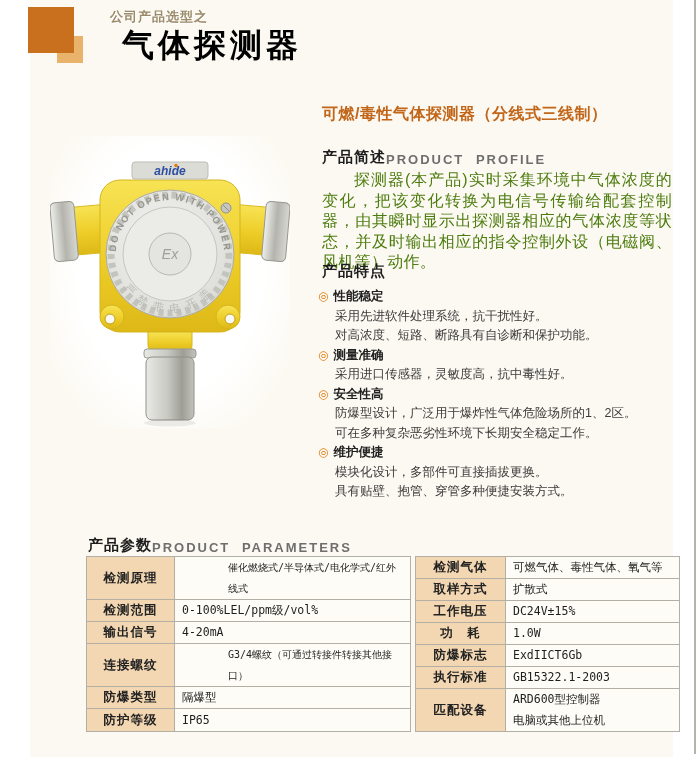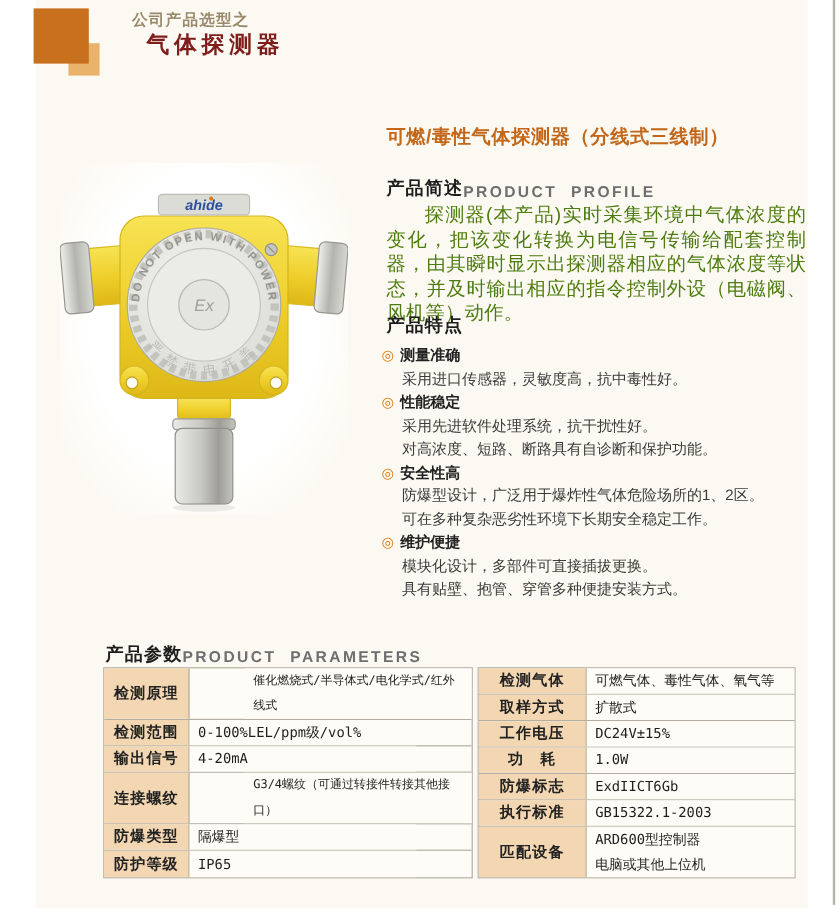--- a/index.html
+++ b/index.html
@@ -7,21 +7,21 @@
   .canvas{position:relative;width:700px;height:769px;background:#ffffff;overflow:hidden;
           font-family:"Liberation Sans","DejaVu Sans",sans-serif;padding-left:12px;}
   .paper{position:absolute;left:30px;top:0;width:643px;height:757px;background:#fbf9f1;}
   .rule-right{position:absolute;left:694px;top:0;width:2px;height:754px;background:#b5b3ae;}
 
   
   .sq-dark{position:absolute;left:28px;top:7px;width:46px;height:46px;background:#c8701d;z-index:2;}
   .sq-light{position:absolute;left:57px;top:36px;width:26px;height:27px;background:#e9b36c;z-index:1;}
   .eyebrow{position:absolute;left:110px;top:8px;font-size:13px;font-weight:bold;color:#9a8a6a;
            letter-spacing:1px;z-index:3;text-shadow:0.5px 0.5px 0 #fff;}
-  .main-title{position:absolute;left:122px;top:24px;font-size:19px;font-weight:bold;color:#7f1d1d;
+  .main-title{position:absolute;left:122px;top:24px;font-size:32px;font-weight:bold;color:#000000;
               letter-spacing:4px;z-index:3;}
 
   
   .photo{position:absolute;left:50px;top:136px;width:240px;height:292px;
          background:radial-gradient(ellipse at 50% 45%, #ffffff 55%, rgba(255,255,255,0) 85%);}
 
   
   .prod-title{position:absolute;left:322px;top:104px;width:352px;font-size:16px;font-weight:bold;
               color:#c2661a;letter-spacing:0.5px;}
   .sec-head{position:absolute;display:flex;align-items:flex-end;}
@@ -38,21 +38,21 @@
 
   
   #params-head{left:88px;top:536px;}
   .tables{position:absolute;left:86px;top:556px;display:flex;gap:4px;}
   .ptable{border:1px solid #b3afa5;background:#fefcf6;}
   .prow{display:flex;border-bottom:1px solid #b3afa5;min-height:22px;}
   .prow:last-child{border-bottom:none;}
   .plabel{background:#f3d7b2;display:flex;align-items:center;justify-content:center;
           font-size:12.5px;font-weight:bold;color:#222;border-right:1px solid #b3afa5;
           letter-spacing:1px;}
-  .left .plabel{width:71px;}  .left .pvalue{width:189px;}
+  .left .plabel{width:88px;}  .left .pvalue{width:189px;}
   .right .plabel{width:90px;} .right .pvalue{width:173px;}
   .pvalue{background:#fefcf6;display:flex;flex-direction:column;justify-content:center;
           padding:0 7px;font-family:"DejaVu Sans Mono","Liberation Mono",monospace;
           font-size:11.5px;color:#1e1e1e;}
   .pvalue.small{font-size:10px;margin-left:46px;}
   .pvalue div{line-height:21px;}
 </style>
 </head>
 <body>
 
@@ -151,29 +151,29 @@
     <span class="cn">产品简述</span>
     <span class="en">PRODUCT PROFILE</span>
   </div>
   <div class="para">探测器(本产品)实时采集环境中气体浓度的变化，把该变化转换为电信号传输给配套控制器，由其瞬时显示出探测器相应的气体浓度等状态，并及时输出相应的指令控制外设（电磁阀、风机等）动作。</div>
 
   <div class="sec-head" id="features-head">
     <span class="cn">产品特点</span>
   </div>
   <div class="features">
       <div>
-        <div class="feat-title-row"><span class="bullet">◎</span><span>测量准确</span></div>
-        <div class="feat-line">采用进口传感器，灵敏度高，抗中毒性好。</div>
-      </div>
-      <div>
         <div class="feat-title-row"><span class="bullet">◎</span><span>性能稳定</span></div>
         <div class="feat-line">采用先进软件处理系统，抗干扰性好。</div>
         <div class="feat-line">对高浓度、短路、断路具有自诊断和保护功能。</div>
       </div>
       <div>
+        <div class="feat-title-row"><span class="bullet">◎</span><span>测量准确</span></div>
+        <div class="feat-line">采用进口传感器，灵敏度高，抗中毒性好。</div>
+      </div>
+      <div>
         <div class="feat-title-row"><span class="bullet">◎</span><span>安全性高</span></div>
         <div class="feat-line">防爆型设计，广泛用于爆炸性气体危险场所的1、2区。</div>
         <div class="feat-line">可在多种复杂恶劣性环境下长期安全稳定工作。</div>
       </div>
       <div>
         <div class="feat-title-row"><span class="bullet">◎</span><span>维护便捷</span></div>
         <div class="feat-line">模块化设计，多部件可直接插拔更换。</div>
         <div class="feat-line">具有贴壁、抱管、穿管多种便捷安装方式。</div>
       </div>
     </div>

